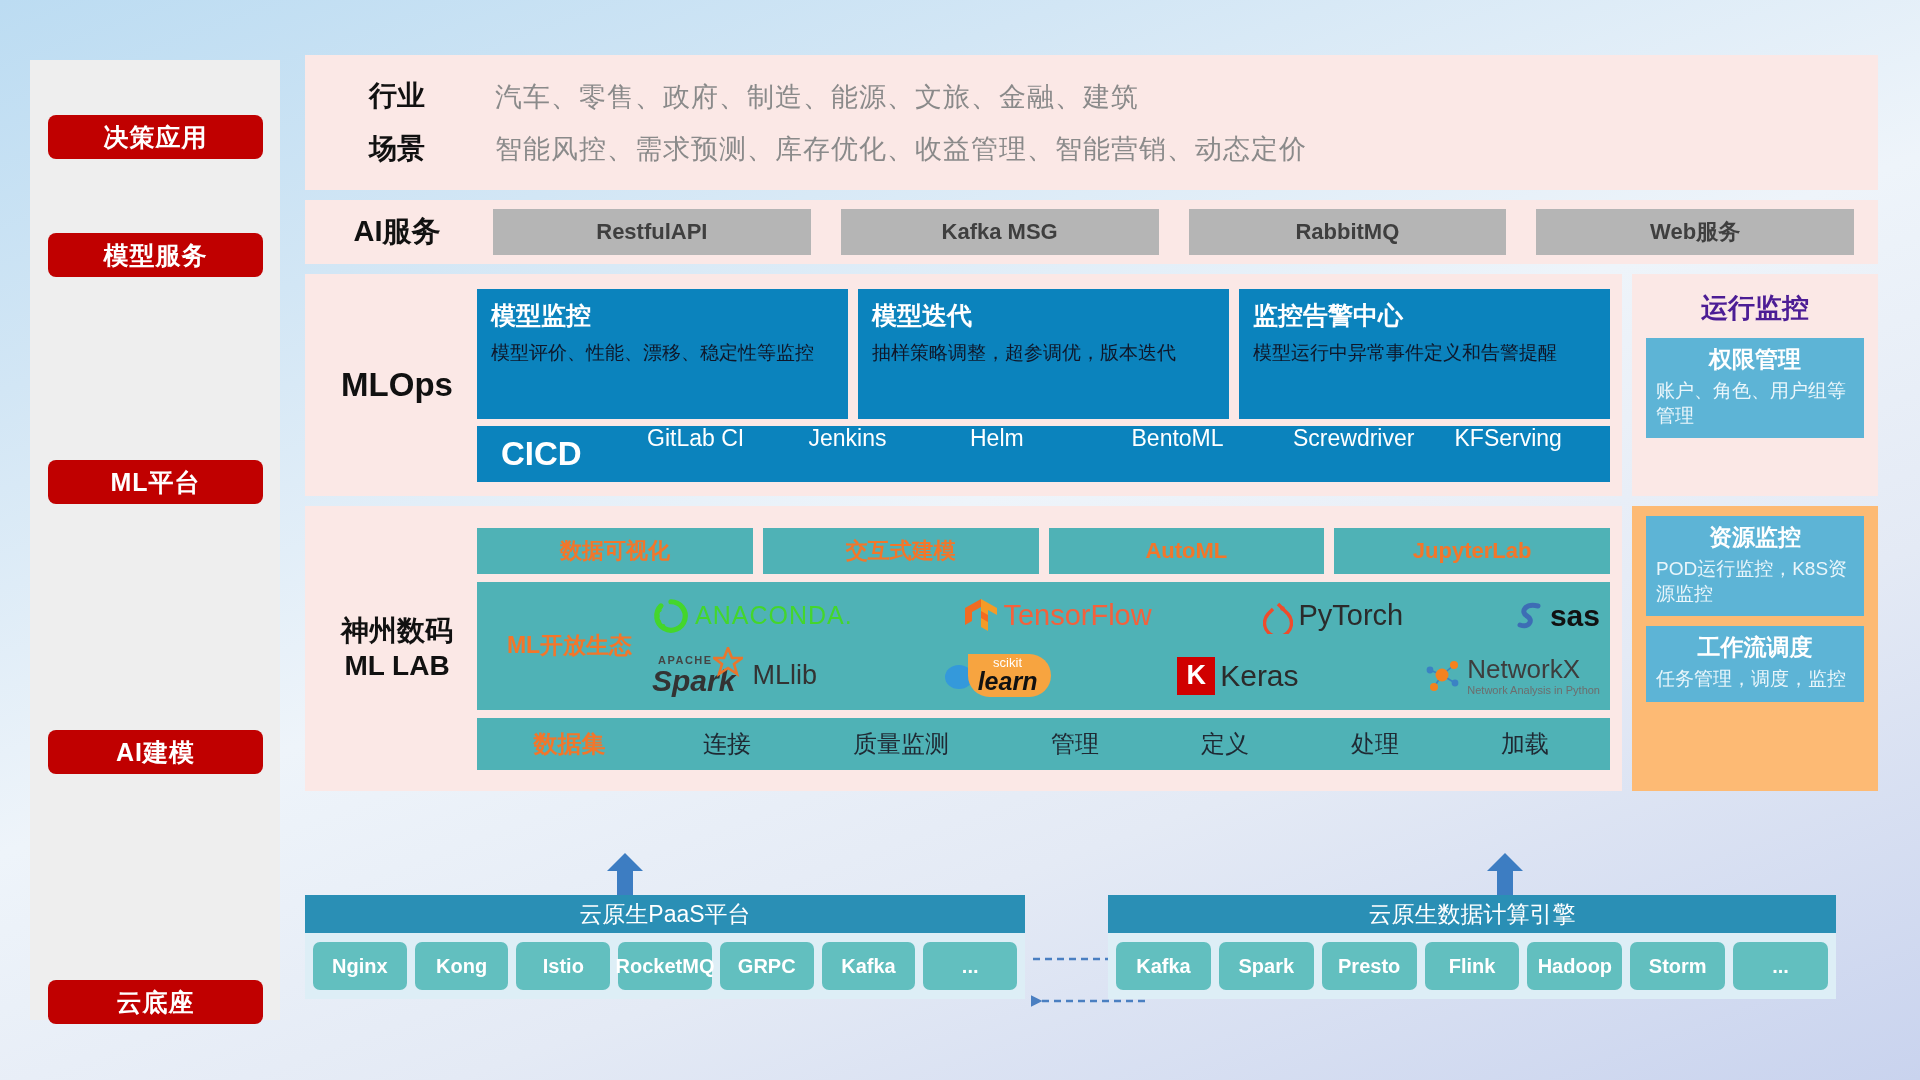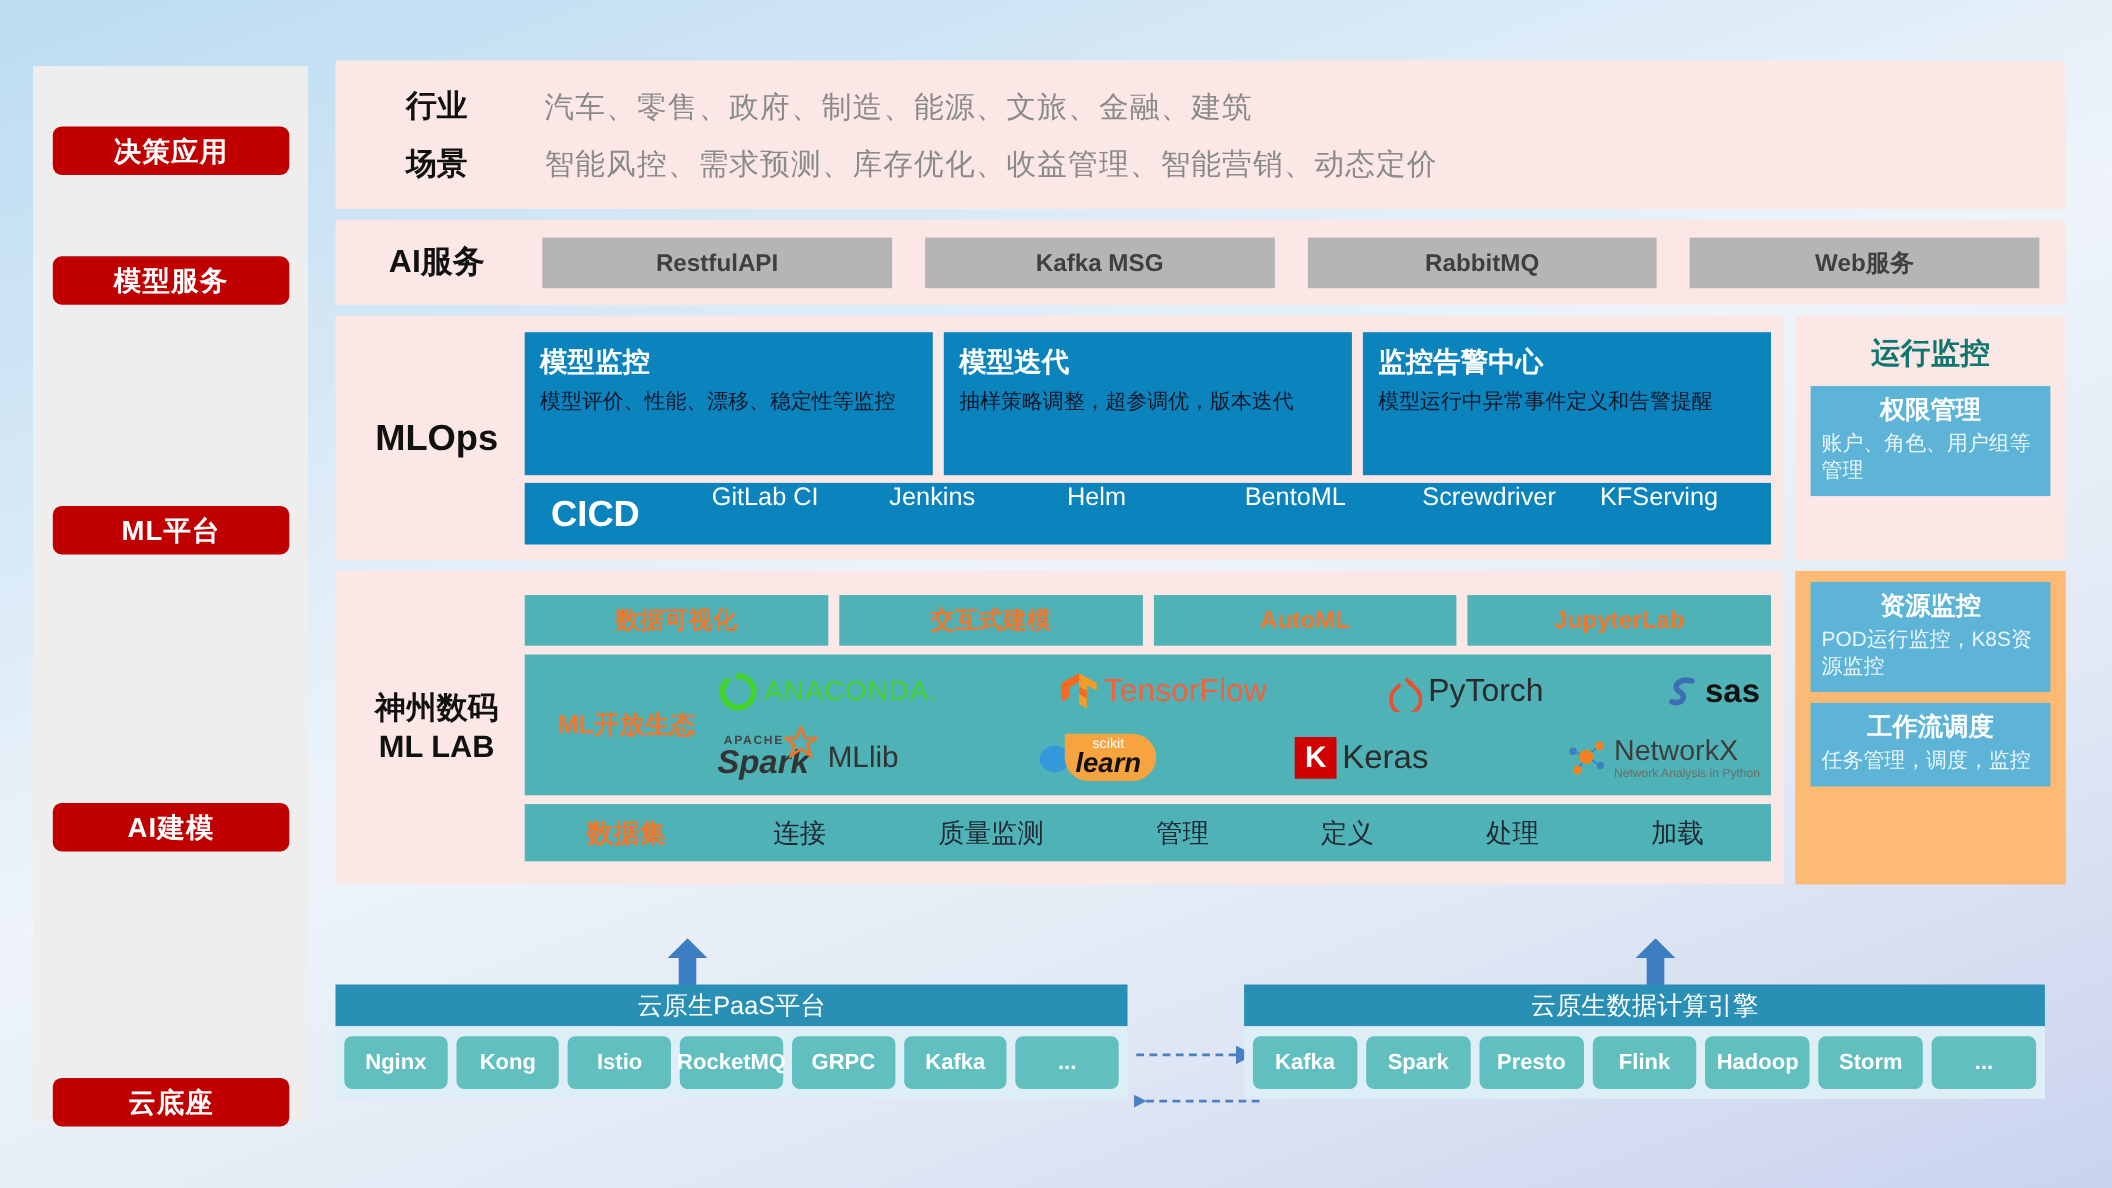--- a/index.html
+++ b/index.html
@@ -43,21 +43,21 @@
   }
   .band-body { flex: 1; }
 
   
   #row-industry { height: 135px; padding: 0 12px; }
   #row-industry .band-label { flex: 0 0 160px; display: flex; flex-direction: column; gap: 18px; align-items: center; }
   .ind-rows { display: flex; flex-direction: column; gap: 16px; padding-left: 18px; }
   .ind-line { font-size: 27px; color: #8a8a8a; letter-spacing: 1px; }
 
   
-  #row-ai { height: 77px; padding: 0 12px; gap: 16px; }
+  #row-ai { height: 64px; padding: 0 12px; gap: 16px; }
   #row-ai .band-label { flex: 0 0 160px; font-size: 29px; }
   .ai-chips { display: flex; gap: 30px; padding-right: 12px; }
   .ai-chip {
     flex: 1; height: 46px; background: #b5b5b5; color: #3f3f3f;
     font-size: 22px; font-weight: bold;
     display: flex; align-items: center; justify-content: center;
   }
 
   
   #row3 { display: flex; gap: 10px; margin-bottom: 10px; }
@@ -81,21 +81,21 @@
     flex: 1; color: #fff; font-size: 23px; text-align: left;
     line-height: 1.1; padding-left: 6px;
     height: 56px; overflow: visible;
   }
 
   
   #monitor-col {
     flex: 0 0 246px; background: #fbe8e6; padding: 10px 14px;
     display: flex; flex-direction: column; gap: 10px;
   }
-  #monitor-title { font-size: 27px; font-weight: bold; color: #0f766e; text-align: center; padding: 6px 0 2px; }
+  #monitor-title { font-size: 27px; font-weight: bold; color: #4c1d95; text-align: center; padding: 6px 0 2px; }
   .mon-card { background: #5db4d6; padding: 6px 10px 10px; }
   .mon-card .t { color: #fff; font-size: 23px; font-weight: bold; text-align: center; margin-bottom: 4px; }
   .mon-card .d { color: #eaf6fb; font-size: 19px; line-height: 1.3; }
 
   
   #row4 { display: flex; gap: 10px; }
   #modeling-band { flex: 1; background: #fbe8e6; display: flex; align-items: center; padding: 12px; height: 285px; }
   #modeling-band .band-label { flex: 0 0 160px; font-size: 28px; }
   .model-stack { flex: 1; display: flex; flex-direction: column; gap: 8px; }
   .tool-row { display: flex; gap: 10px; }
@@ -115,21 +115,21 @@
   .ds-items { flex: 1; display: flex; justify-content: space-around; }
   .ds-item { color: #1f2933; font-size: 24px; }
 
   #monitor-spacer { flex: 0 0 246px; background: #fdba74; padding: 10px 14px;
     display: flex; flex-direction: column; gap: 10px; }
 
   
   #cloud-zone { position: absolute; left: 305px; top: 855px; width: 1573px; height: 185px; }
   .cloud-group { position: absolute; top: 40px; }
   #cloud-paas { left: 0; width: 720px; }
-  #cloud-data { left: 826px; width: 728px; }
+  #cloud-data { left: 803px; width: 728px; }
   .cloud-head {
     height: 38px; background: #2a8fb5; color: #fff;
     font-size: 23px; display: flex; align-items: center; justify-content: center;
   }
   .cloud-body { background: #ddeef6; padding: 9px 8px; display: flex; gap: 8px; }
   .cloud-chip {
     flex: 1; min-width: 0; height: 48px; background: #62bfbf; border-radius: 7px;
     color: #fff; font-size: 20px; font-weight: bold;
     display: flex; align-items: center; justify-content: center;
     text-align: center; line-height: 1.05; padding: 0 3px;

